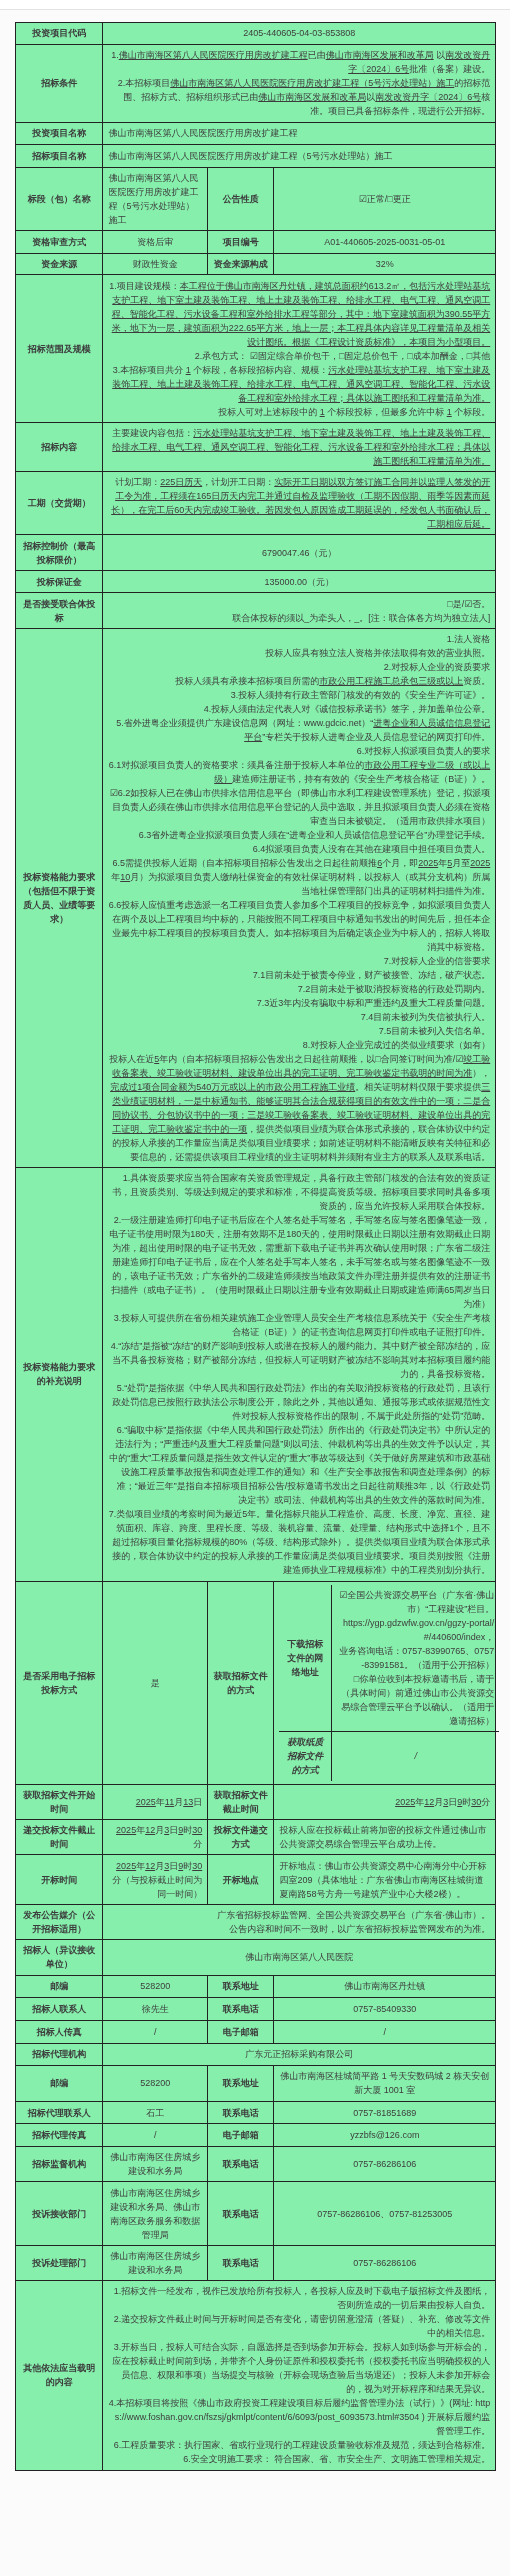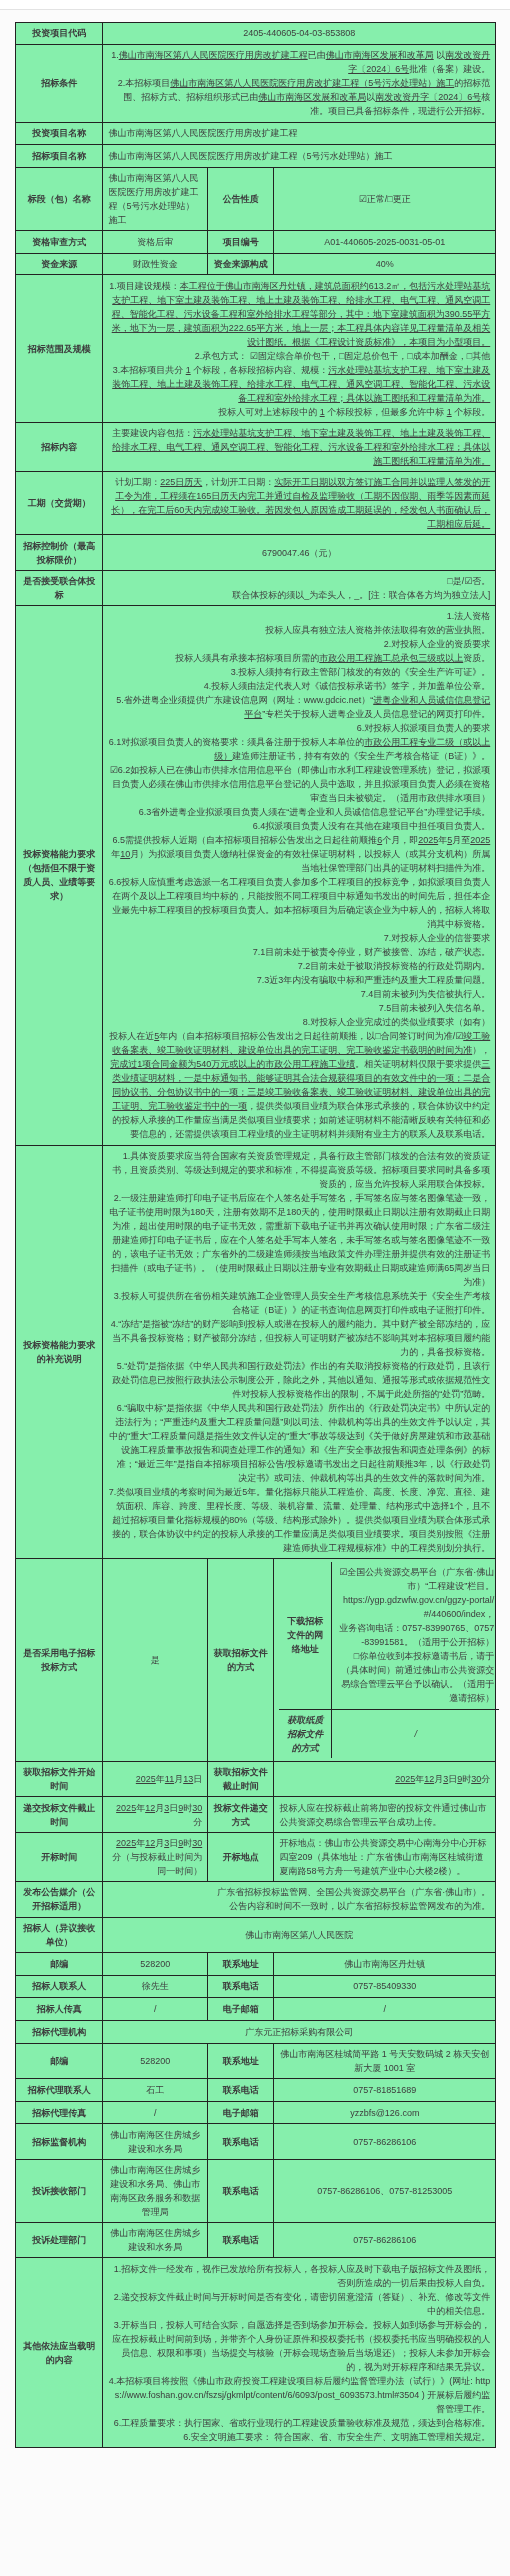--- a/index.html
+++ b/index.html
@@ -104,21 +104,21 @@
     <td class="center">资格后审</td>
     <td class="lbl">项目编号</td>
     <td class="center">A01-440605-2025-0031-05-01</td>
   </tr>
 
 
   <tr>
     <td class="lbl">资金来源</td>
     <td class="center">财政性资金</td>
     <td class="lbl">资金来源构成</td>
-    <td class="center">40%</td>
+    <td class="center">32%</td>
   </tr>
 
   <tr>
     <td class="lbl">招标范围及规模</td>
     <td class="rich" colspan="3">
           <p><span>1.项目建设规模：</span><span class="u">本工程位于佛山市南海区丹灶镇，建筑总面积约613.2㎡，包括污水处理站基坑支护工程、地下室土建及装饰工程、地上土建及装饰工程、给排水工程、电气工程、通风空调工程、智能化工程、污水设备工程和室外给排水工程等部分，其中：地下室建筑面积为390.55平方米，地下为一层，建筑面积为222.65平方米，地上一层；本工程具体内容详见工程量清单及相关设计图纸。根据《工程设计资质标准》，本项目为小型项目。</span></p>
           <p><span>2.承包方式： ☑固定综合单价包干，□固定总价包干，□成本加酬金，□其他</span></p>
           <p><span>3.本招标项目共分 </span><span class="u">1</span><span> 个标段，各标段招标内容、规模：</span><span class="u">污水处理站基坑支护工程、地下室土建及装饰工程、地上土建及装饰工程、给排水工程、电气工程、通风空调工程、智能化工程、污水设备工程和室外给排水工程；具体以施工图纸和工程量清单为准。</span></p>
           <p><span>投标人可对上述标段中的 </span><span class="u">1</span><span> 个标段投标，但最多允许中标 </span><span class="u">1</span><span> 个标段。</span></p>
         </td>
@@ -136,20 +136,24 @@
     <td class="rich" colspan="3">
           <p><span>计划工期：</span><span class="u">225日历天</span><span>，计划开工日期：</span><span class="u">实际开工日期以双方签订施工合同并以监理人签发的开工令为准，工程须在165日历天内完工并通过自检及监理验收（工期不因假期、雨季等因素而延长），在完工后60天内完成竣工验收。若因发包人原因造成工期延误的，经发包人书面确认后，工期相应后延。</span></p>
         </td>
   </tr>
 
   <tr>
     <td class="lbl">招标控制价（最高投标限价）</td>
     <td class="center" colspan="3">6790047.46（元）</td>
   </tr>
 
+  <tr>
+    <td class="lbl h34">投标保证金</td>
+    <td class="center" colspan="3">135000.00（元）</td>
+  </tr>
 
   <tr>
     <td class="lbl">是否接受联合体投标</td>
     <td class="rich" colspan="3">
           <p><span>□是/☑否。</span></p>
           <p><span>联合体投标的须以_为牵头人，_。[注：联合体各方均为独立法人]</span></p>
         </td>
   </tr>
 
   <tr>

